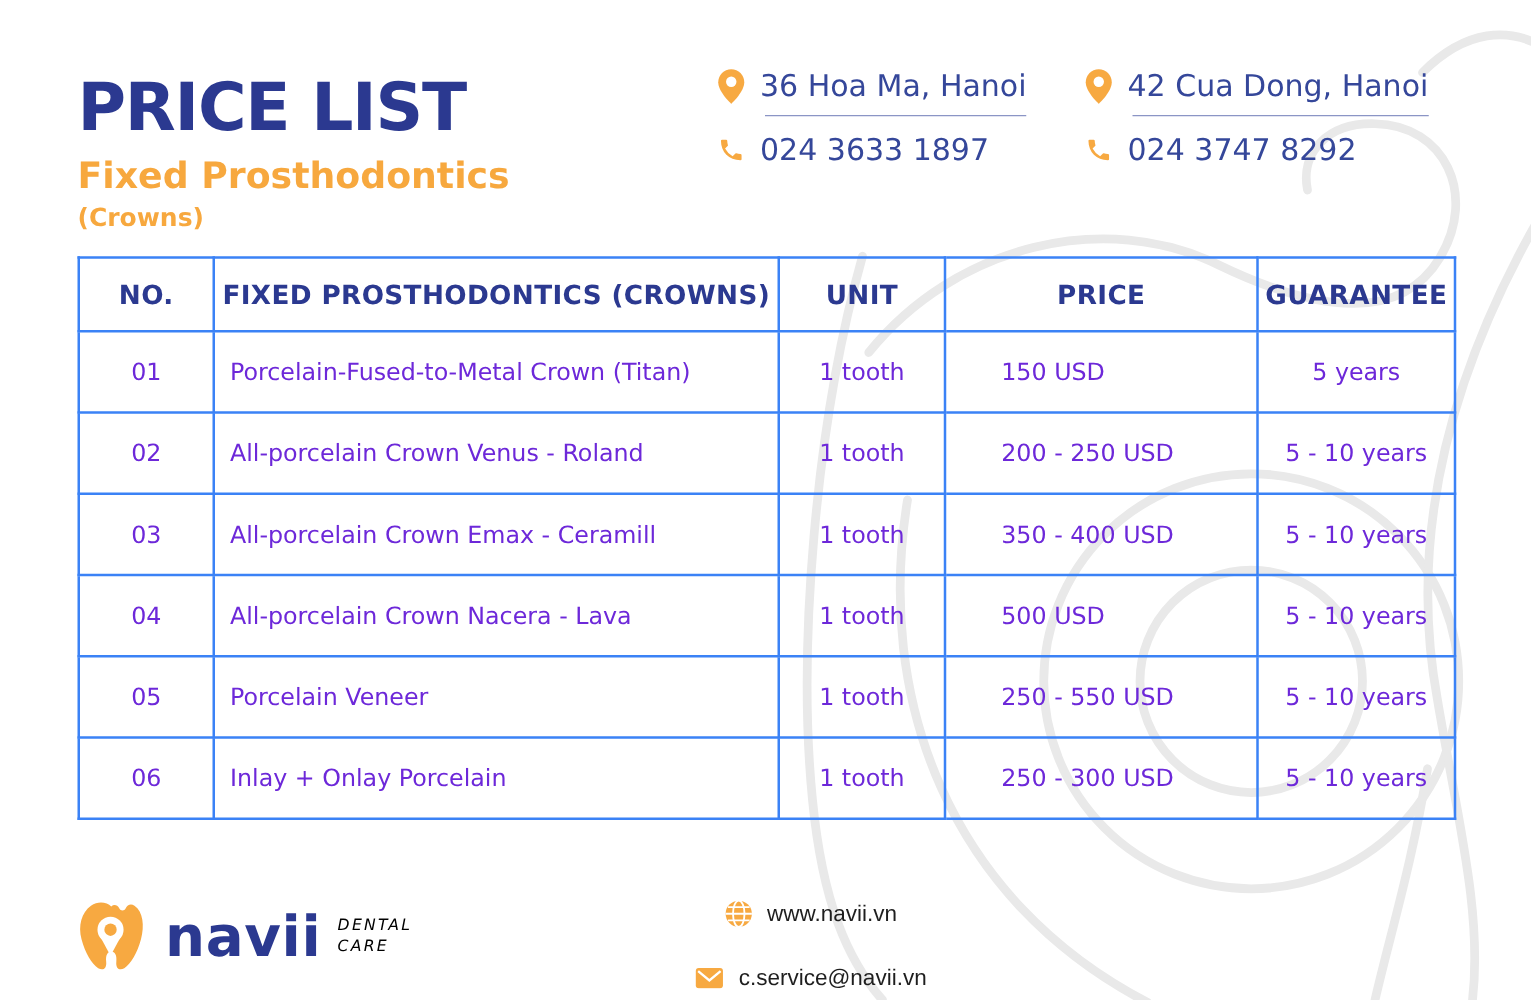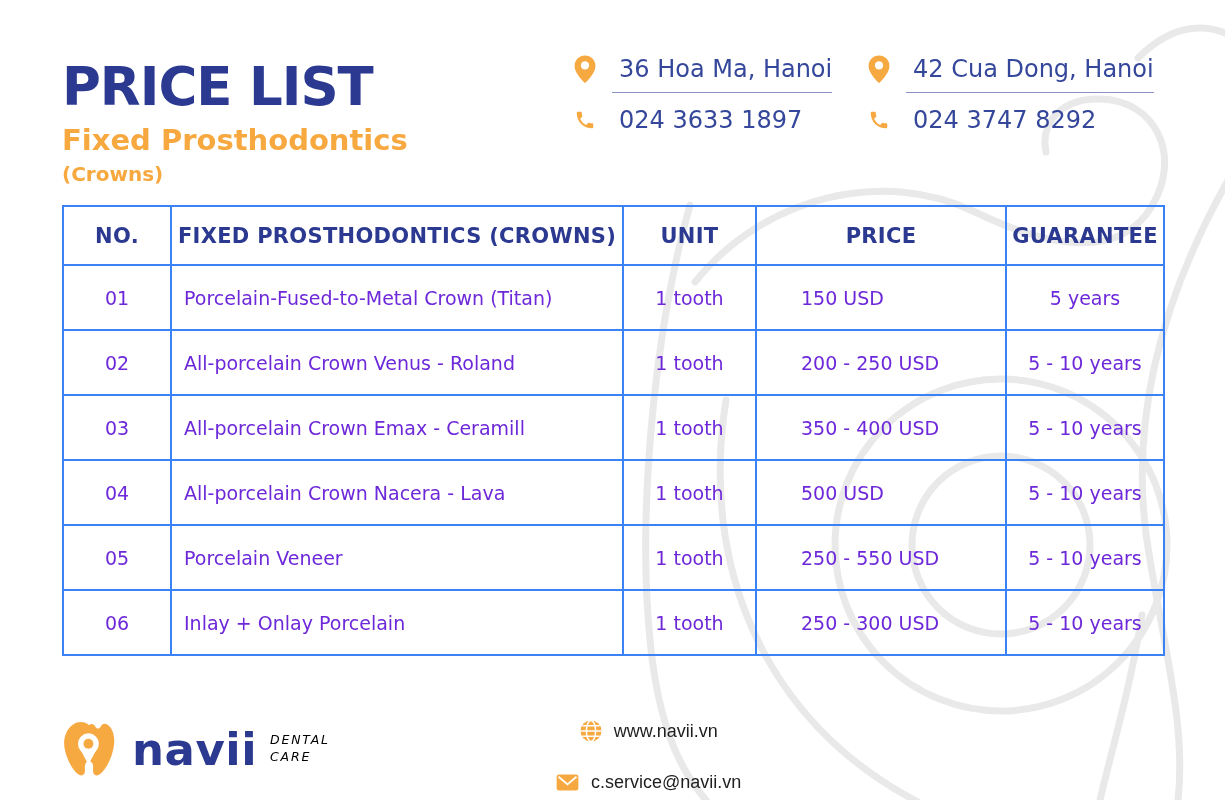--- a/index.html
+++ b/index.html
@@ -12,21 +12,21 @@
   
   .title-block { position:absolute; left:62px; top:38px; z-index:1;margin-top:20px; }
   .page-title { margin:0; font-size:53px; font-weight:bold; color:#2B3990; letter-spacing:-1px; line-height:1.08; }
   .page-subtitle { margin:10px 0 0 0; font-size:29px; font-weight:bold; color:#F7A83E; line-height:1.1; }
   .page-subnote { margin:5px 0 0 0; font-size:20px; font-weight:bold; color:#F7A83E; }
 
   
   .contact { position:absolute; top:48px; z-index:1; width:fit-content; }
   .contact-1 { left:574px; }
   .contact-2 { left:868px; }
-  .c-row { display:flex; align-items:center; gap:23px; height:42px; }
+  .c-row { display:flex; align-items:center; gap:12px; height:42px; }
   .c-text { font-size:24px; color:#35479A; white-space:nowrap; }
   .c-divider { border-bottom:1.5px solid #8B95C5; margin:2px 0 6px 38px; }
 
   
   .price-table { position:absolute; left:62px; top:205px; z-index:1; width:1101px;
                  border-collapse:collapse; table-layout:fixed; }
   .price-table th, .price-table td { border:2px solid #3b82f6; background:transparent;margin-top:44px; }
   .price-table th { height:55px; font-size:21px; font-weight:bold; color:#2B3990; text-align:center; letter-spacing:0.3px; }
   .price-table td { height:61px; font-size:19px; color:#6d28d9; text-align:center; }
   td.cell-name { text-align:left; padding-left:12px; }

